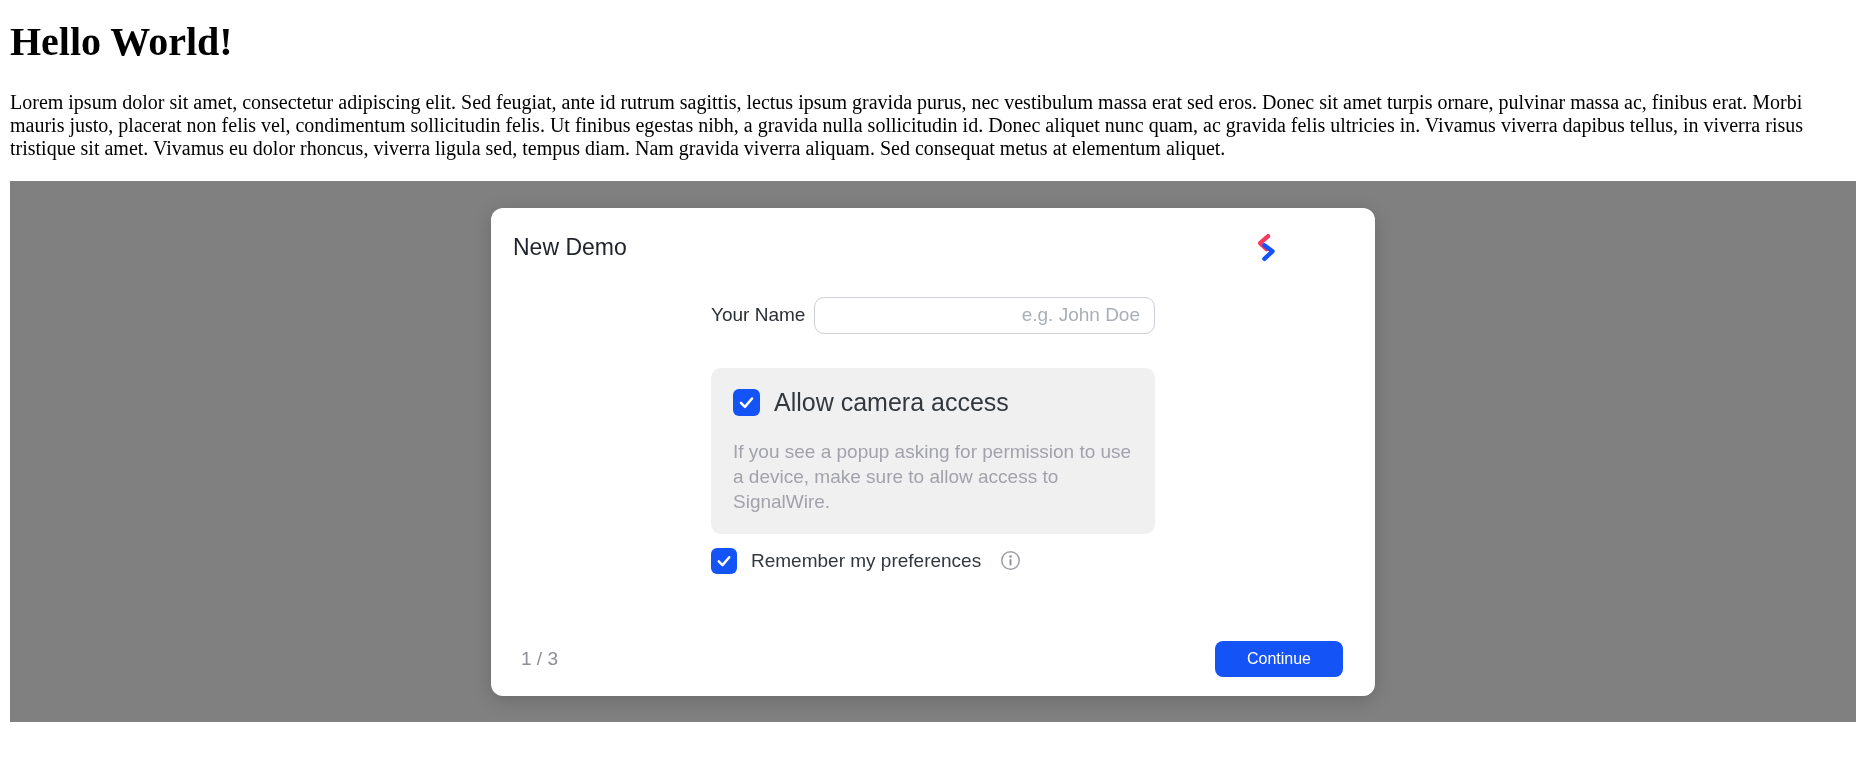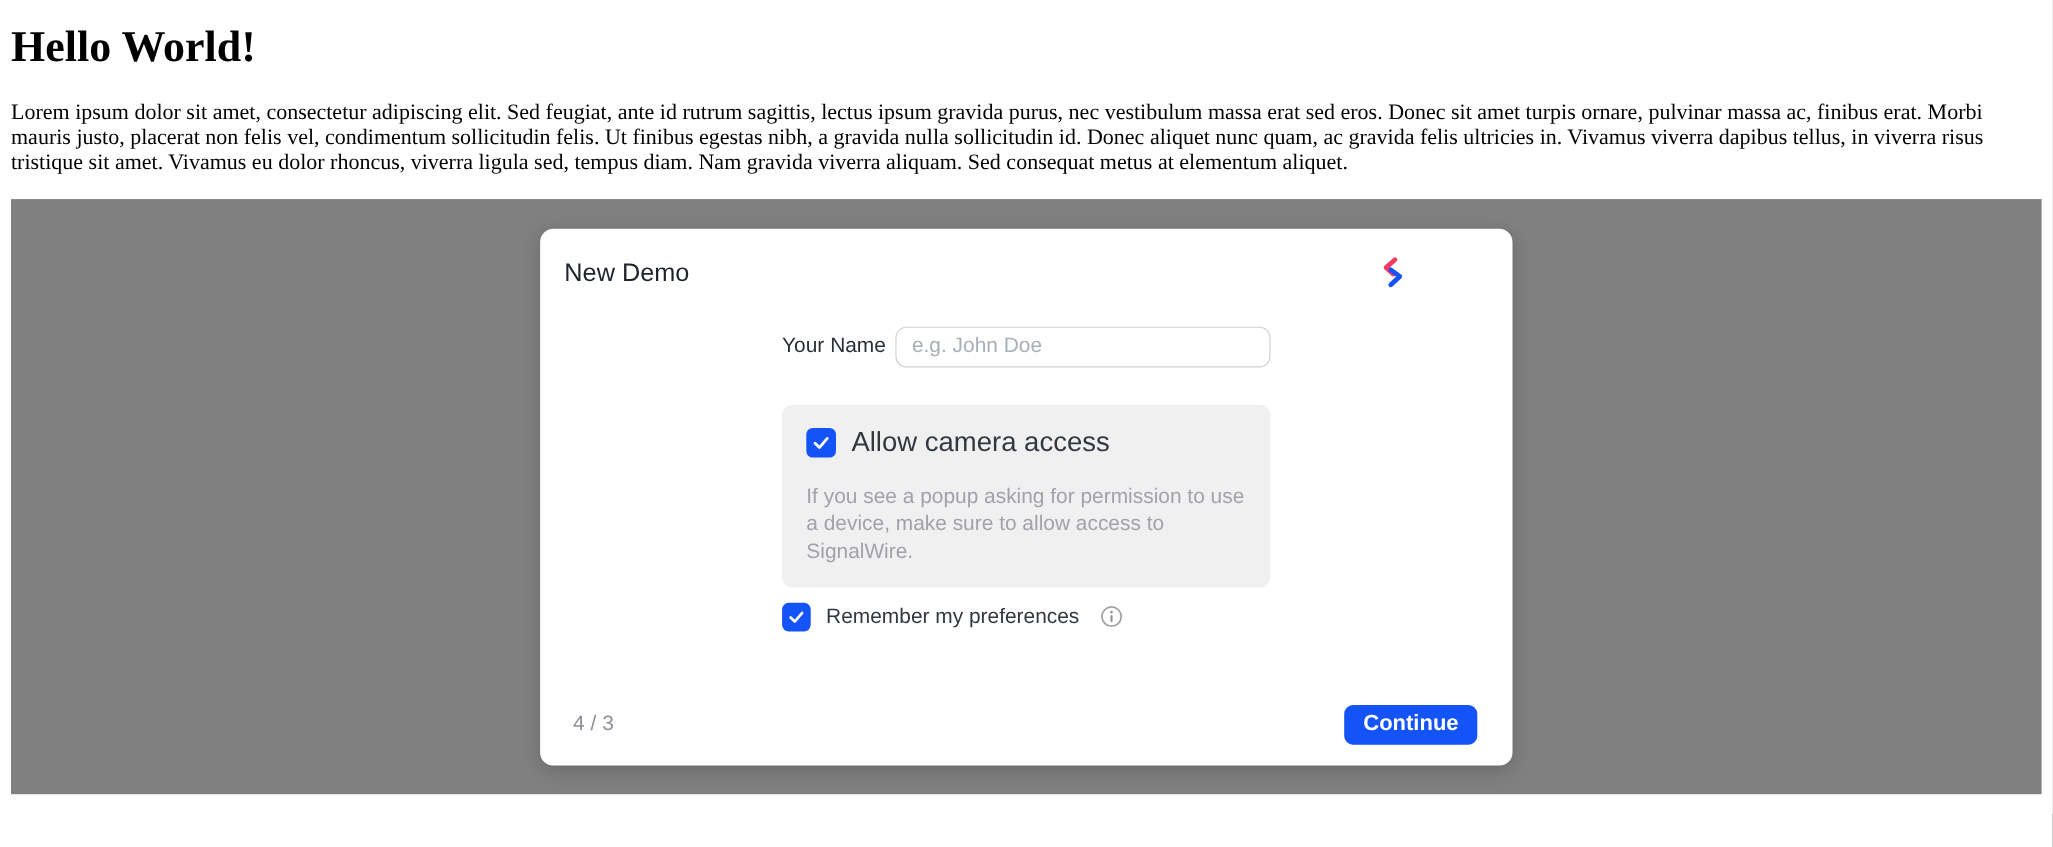--- a/index.html
+++ b/index.html
@@ -86,20 +86,21 @@
   .name-input{
     flex:1;
     height:37px;
     border:1px solid #ccd0d5;
     border-radius:10px;
     padding:0 14px;
     font-size:19px;
     font-family:"Liberation Sans", sans-serif;
     color:#33383f;
     outline:none;
+    text-align:right;
   }
   .name-input::placeholder{color:#a9afb6;}
 
   .perm-box{
     background:#f0f0f1;
     border-radius:10px;
     padding:20px 22px 20px;
     margin-bottom:14px;
   }
   .check-row{
@@ -162,23 +163,23 @@
   .step-indicator{
     color:#8e8e96;
     font-size:19px;
   }
   .continue-btn{
     background:var(--accent-blue,#1453f5);
     color:#fff;
     border:none;
     border-radius:8px;
     height:36px;
-    padding:0 17px;
-    font-size:20px;
-    font-weight:700;
+    padding:0 32px;
+    font-size:16px;
+    font-weight:400;
     font-family:"Liberation Sans", sans-serif;
     cursor:pointer;
   }
 
   .made-by{margin:20px 0 12px;}
 </style>
 </head>
 <body>
 
 <div class="page">
@@ -234,21 +235,21 @@
               <circle cx="12" cy="12" r="10" fill="none" stroke="#a0a0a8" stroke-width="1.8"></circle>
               <circle cx="12" cy="7.4" r="1.4" fill="#8f8f97"></circle>
               <rect x="10.9" y="10.4" width="2.2" height="7.2" rx="1.1" fill="#8f8f97"></rect>
             </svg>
           </span>
         </label>
 
       </div>
 
       <div class="modal-footer">
-        <span class="step-indicator">4 / 3</span>
+        <span class="step-indicator">1 / 3</span>
         <div class="footer-side right">
           <button class="continue-btn">Continue</button>
         </div>
       </div>
 
     </div>
   </div>
 
 
 </div>

